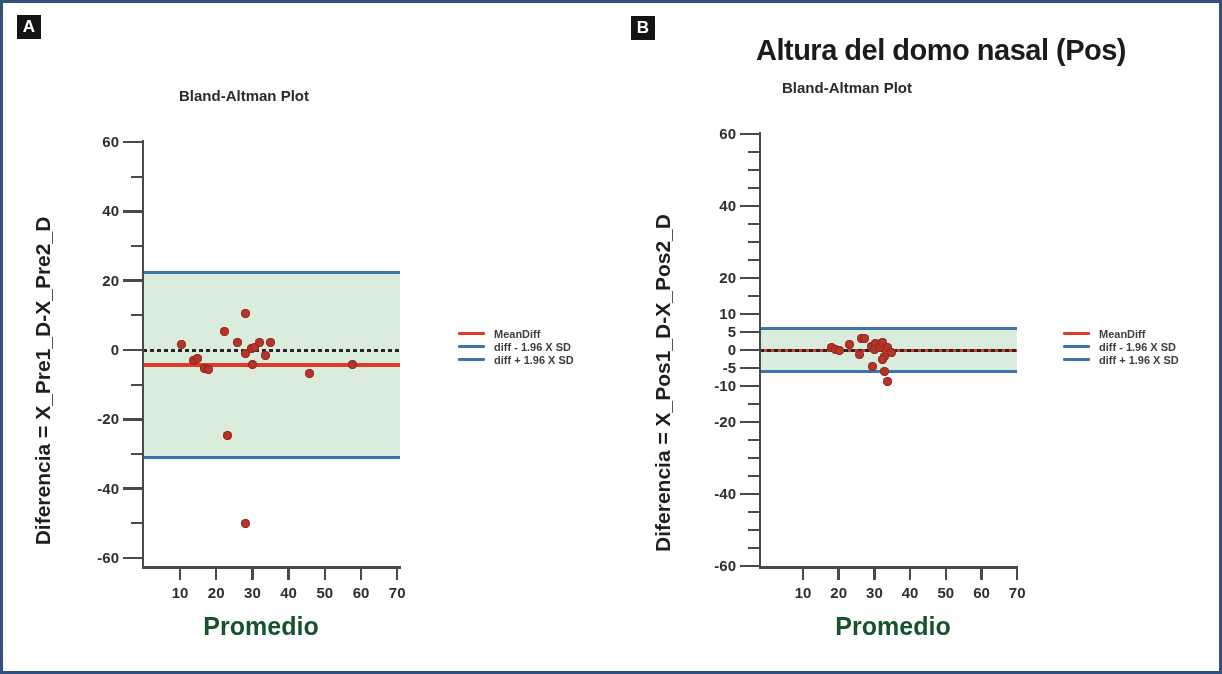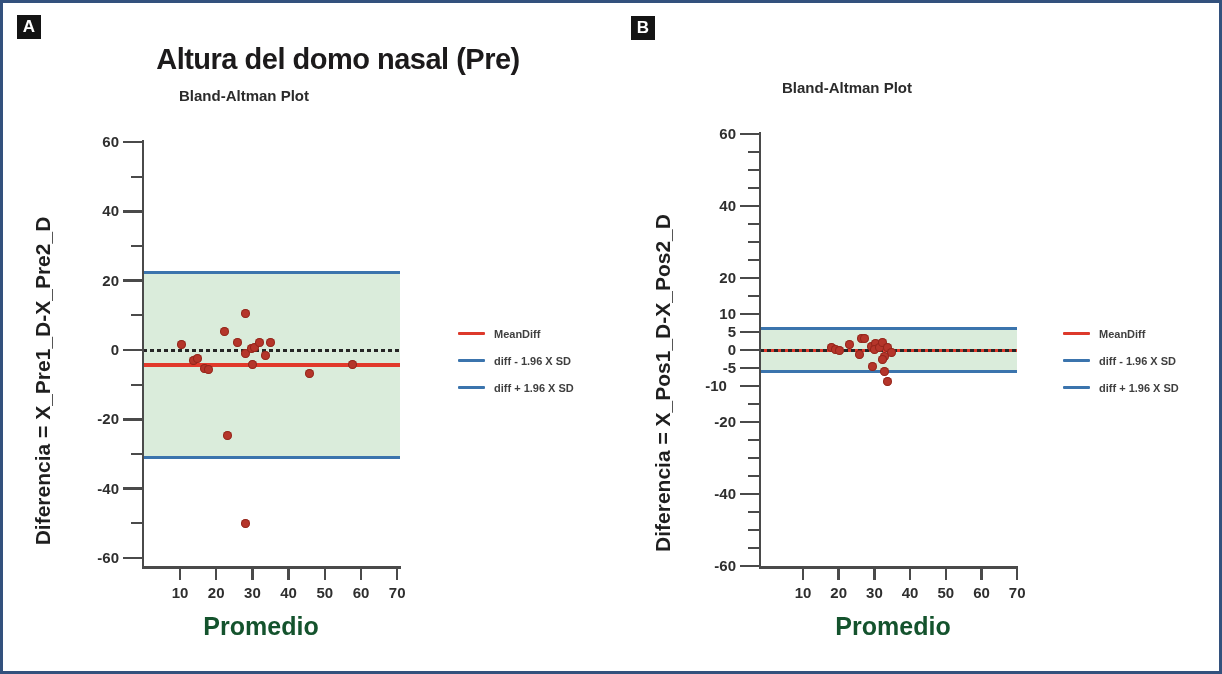--- a/index.html
+++ b/index.html
@@ -47,35 +47,34 @@
   #panel0 .x-axis-label{left:258px;top:609px;}
   #panel1 .x-axis-label{left:282px;top:609px;}
   .plot-layer{position:absolute;left:0;top:0;width:611px;height:668px;}
   .plot-layer>div{position:absolute;}
   .y-tick-label{
     font-size:15px;font-weight:700;color:#2e2e2e;text-align:right;width:40px;line-height:18px;
   }
   .x-tick-label{
     font-size:15px;font-weight:700;color:#2e2e2e;text-align:center;width:40px;
   }
-  .legend{position:absolute;display:flex;flex-direction:column;gap:16px;}
+  .legend{position:absolute;display:flex;flex-direction:column;gap:2px;}
   #panel0 .legend{left:455px;top:325px;}
   #panel1 .legend{left:452px;top:325px;}
   .legend-row{display:flex;align-items:center;gap:9px;height:11px;}
   .legend-swatch{width:27px;height:3.5px;border-radius:1px;}
   .legend-label{font-size:11px;font-weight:700;color:#3f3f3f;white-space:nowrap;}
 </style>
 </head>
 <body>
 
 <div id="figure">
 
   <div class="panel" id="panel0">
     <div class="badge">A</div>
-    <div class="chart-title">Altura del domo nasal (Pre)</div>
     <div class="chart-subtitle">Bland-Altman Plot</div>
     <div class="y-axis-label">Diferencia = X_Pre1_D-X_Pre2_D</div>
     <div class="plot-layer">
         <div style="left: 140px; top: 269.731px; width: 257px; height: 184.684px; background: rgb(218, 236, 219);"></div>
         <div style="left: 140px; top: 360.446px; width: 257px; height: 3.5px; background: rgb(225, 57, 43);"></div>
         <div style="left: 140px; top: 345.5px; width: 257px; height: 3px; background: repeating-linear-gradient(90deg, rgb(38, 38, 38) 0px, rgb(38, 38, 38) 4px, transparent 4px, transparent 7px);"></div>
         <div style="left: 140px; top: 268.231px; width: 257px; height: 3px; background: rgb(59, 116, 173);"></div>
         <div style="left: 140px; top: 452.915px; width: 257px; height: 3px; background: rgb(59, 116, 173);"></div>
         <div style="left: 120px; top: 137.85px; width: 20px; height: 2.5px; background: rgb(74, 74, 74);"></div>
         <div class="y-tick-label" style="left: 76px; top: 130.1px;">60</div>
@@ -145,20 +144,21 @@
         </div>
         <div class="legend-row">
           <span class="legend-swatch" style="background: rgb(59, 116, 173);"></span>
           <span class="legend-label">diff  + 1.96 X SD</span>
         </div>
       </div>
   </div>
 
   <div class="panel" id="panel1">
     <div class="badge">B</div>
+    <div class="chart-title">Altura del domo nasal (Pos)</div>
     <div class="chart-subtitle">Bland-Altman Plot</div>
     <div class="y-axis-label">Diferencia = X_Pos1_D-X_Pos2_D</div>
     <div class="plot-layer">
         <div style="left: 149px; top: 325.4px; width: 257px; height: 42.84px; background: rgb(218, 236, 219);"></div>
         <div style="left: 149px; top: 345.92px; width: 257px; height: 3.5px; background: rgb(225, 57, 43);"></div>
         <div style="left: 149px; top: 345.5px; width: 257px; height: 3px; background: repeating-linear-gradient(90deg, rgb(38, 38, 38) 0px, rgb(38, 38, 38) 4px, transparent 4px, transparent 7px);"></div>
         <div style="left: 149px; top: 323.9px; width: 257px; height: 3px; background: rgb(59, 116, 173);"></div>
         <div style="left: 149px; top: 366.74px; width: 257px; height: 3px; background: rgb(59, 116, 173);"></div>
         <div style="left: 129px; top: 129.75px; width: 20px; height: 2.5px; background: rgb(74, 74, 74);"></div>
         <div class="y-tick-label" style="left: 85px; top: 122px;">60</div>
@@ -168,21 +168,21 @@
         <div class="y-tick-label" style="left: 85px; top: 266px;">20</div>
         <div style="left: 129px; top: 309.75px; width: 20px; height: 2.5px; background: rgb(74, 74, 74);"></div>
         <div class="y-tick-label" style="left: 85px; top: 302px;">10</div>
         <div style="left: 129px; top: 327.75px; width: 20px; height: 2.5px; background: rgb(74, 74, 74);"></div>
         <div class="y-tick-label" style="left: 85px; top: 320px;">5</div>
         <div style="left: 129px; top: 345.75px; width: 20px; height: 2.5px; background: rgb(74, 74, 74);"></div>
         <div class="y-tick-label" style="left: 85px; top: 338px;">0</div>
         <div style="left: 129px; top: 363.75px; width: 20px; height: 2.5px; background: rgb(74, 74, 74);"></div>
         <div class="y-tick-label" style="left: 85px; top: 356px;">-5</div>
         <div style="left: 129px; top: 381.75px; width: 20px; height: 2.5px; background: rgb(74, 74, 74);"></div>
-        <div class="y-tick-label" style="left: 85px; top: 374px; text-align: center;">-10</div>
+        <div class="y-tick-label" style="left: 85px; top: 374px;">-10</div>
         <div style="left: 129px; top: 417.75px; width: 20px; height: 2.5px; background: rgb(74, 74, 74);"></div>
         <div class="y-tick-label" style="left: 85px; top: 410px;">-20</div>
         <div style="left: 129px; top: 489.75px; width: 20px; height: 2.5px; background: rgb(74, 74, 74);"></div>
         <div class="y-tick-label" style="left: 85px; top: 482px;">-40</div>
         <div style="left: 129px; top: 561.75px; width: 20px; height: 2.5px; background: rgb(74, 74, 74);"></div>
         <div class="y-tick-label" style="left: 85px; top: 554px;">-60</div>
         <div style="left: 137px; top: 147.9px; width: 12px; height: 2.2px; background: rgb(74, 74, 74);"></div>
         <div style="left: 137px; top: 165.9px; width: 12px; height: 2.2px; background: rgb(74, 74, 74);"></div>
         <div style="left: 137px; top: 183.9px; width: 12px; height: 2.2px; background: rgb(74, 74, 74);"></div>
         <div style="left: 137px; top: 219.9px; width: 12px; height: 2.2px; background: rgb(74, 74, 74);"></div>

